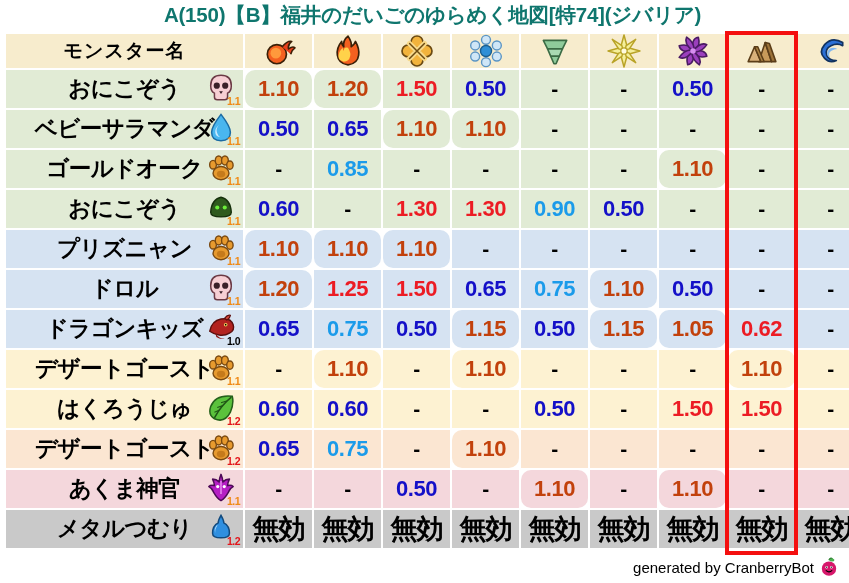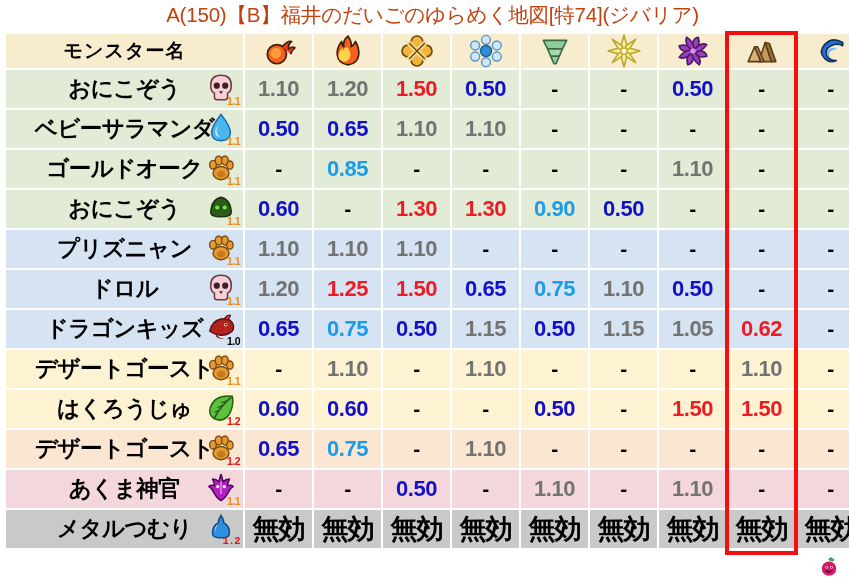--- a/index.html
+++ b/index.html
@@ -6,22 +6,22 @@
   body{
     width:849px;height:583px;
     background:#ffffff;
     font-family:"Liberation Sans","DejaVu Sans",sans-serif;
     overflow:hidden;
     position:relative;
   }
   #page-title{
     text-align:center;
     font-size:20.5px;
-    font-weight:normal;
-    color:#c2410c;
+    font-weight:bold;
+    color:#0f766e;
     letter-spacing:-0.2px;
     padding:4px 0 5px 16px;
     white-space:nowrap;
     line-height:1.1;
   }
   #grid-wrap{
     position:relative;
     padding:0 4px;
   }
   table#matrix{
@@ -103,34 +103,34 @@
 
   
   td.val{
     height:38px;
     font-size:22px;
     font-weight:bold;
     letter-spacing:-0.5px;
   }
   td.val.dash{color:#000;font-size:21px;}
   .v-red{color:#ec1c24;}
-  .v-orange{color:#737373;}
+  .v-orange{color:#c2410c;border-radius:10px;}
   .v-dblue{color:#1410c8;}
   .v-lblue{color:#1b9bea;}
   .v-black{color:#000000;}
   .fam-green{background:#e1ebd5;}
   .fam-blue{background:#d6e3f2;}
   .fam-yellow{background:#fdf2d2;}
   .fam-peach{background:#fbe6d2;}
   .fam-pink{background:#f4d7dc;}
   .fam-gray{background:#c9c9c9;}
 
   
   tr.metal td.val{font-size:27px;color:#000;letter-spacing:-1px;}
-  tr.metal td.mname{font-size:22.5px;font-family:Liberation Mono, monospace;}
+  tr.metal td.mname{font-size:22.5px;}
 
   
   #hilite{
     position:absolute;
     border:4px solid #f40f0f;
     pointer-events:none;
     box-sizing:border-box;
   }
 
   
@@ -509,20 +509,21 @@
           <td class="val fam-gray v-black">無効</td>
           <td class="val fam-gray v-black">無効</td>
           <td class="val fam-gray v-black">無効</td>
         </tr>
       </tbody>
   </table>
   <div id="hilite" style="left: 725px; top: -1px; width: 73px; height: 524px; border-color: rgb(244, 15, 15);"></div>
 </div>
 
 <div id="footer">
+  <span>generated by CranberryBot</span>
   <span class="berry">
     <svg viewBox="0 0 24 24" width="20" height="20">
       <path d="M12 4 C13 1 16 1 16 3" stroke="#2e7d32" stroke-width="1.8" fill="none"></path>
       <ellipse cx="15.5" cy="3.5" rx="3" ry="1.8" fill="#4caf50"></ellipse>
       <circle cx="12" cy="14" r="8.6" fill="#d6176b"></circle>
       <circle cx="9.2" cy="12.2" r="1.5" fill="#fff"></circle>
       <circle cx="14.8" cy="12.2" r="1.5" fill="#fff"></circle>
       <circle cx="9.2" cy="12.2" r="0.8" fill="#000"></circle>
       <circle cx="14.8" cy="12.2" r="0.8" fill="#000"></circle>
       <path d="M8.6 16.4 q3.4 3 6.8 0" stroke="#000" stroke-width="1.4" fill="none" stroke-linecap="round"></path>

